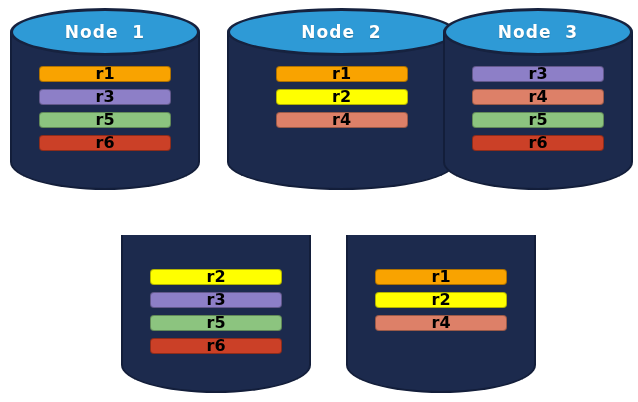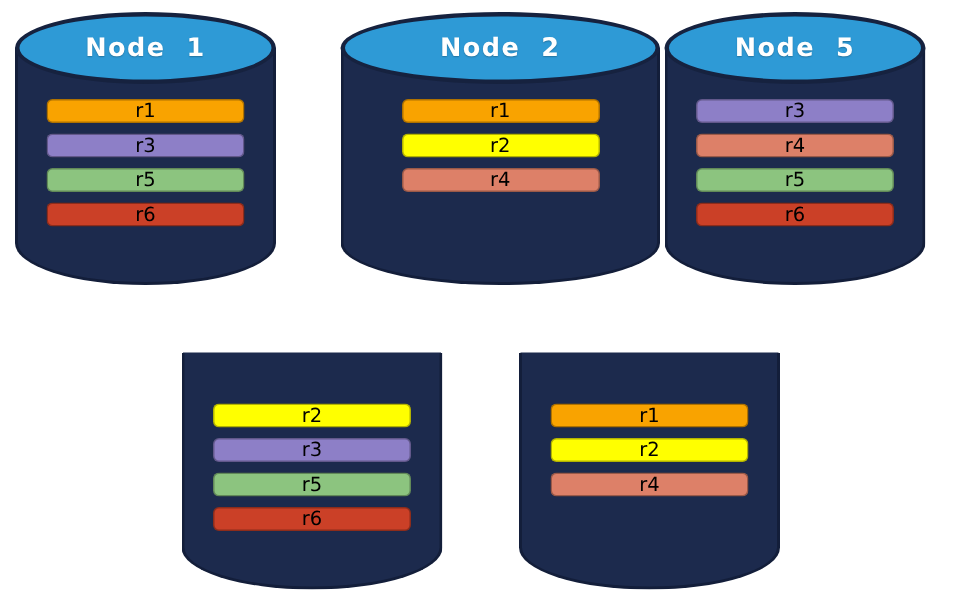--- a/index.html
+++ b/index.html
@@ -10,21 +10,21 @@
   }
   .stage {
     position: relative;
     width: 638px;
     height: 402px;
     background: var(--page-bg, #ffffff);
     overflow: hidden;
   }
   .cylinder {
     position: absolute;
-    width: 174px;
+    width: 190px;
     height: 182px;
   }
   .cyl-body {
     position: absolute;
     left: 0;
     right: 0;
     top: 24px;
     bottom: 0;
     background: var(--cyl-body, #1C2A4D);
     border: 2px solid var(--cyl-outline, #131E3A);
@@ -68,22 +68,22 @@
   .bar {
     width: 132px;
     height: 16px;
     box-sizing: border-box;
     border: 1px solid rgba(0,0,0,0.3);
     border-radius: 4px;
     display: flex;
     align-items: center;
     justify-content: center;
     color: var(--bar-text, #000000);
-    font-weight: normal;
-    font-size: 13px;
+    font-weight: bold;
+    font-size: 16px;
     line-height: 1;
   }
   
   .pos-n1 { left: 10px;  top: 8px; }
   .pos-n2 { left: 227px; top: 8px; padding-left: 39px; }
   .pos-n3 { left: 443px; top: 8px; }
   .pos-n4 { left: 121px; top: 211px; }
   .pos-n5 { left: 346px; top: 211px; }
 </style>
 </head>
@@ -112,21 +112,21 @@
     <div class="bars">
       <div class="bar" style="background: rgb(249, 163, 0);">r1</div>
       <div class="bar" style="background: rgb(255, 255, 0);">r2</div>
       <div class="bar" style="background: rgb(221, 128, 104);">r4</div>
     </div>
   </div>
 
   <div class="cylinder pos-n3">
     <div class="cyl-body"></div>
     <div class="cyl-top">
-      <span class="cyl-title">Node 5</span>
+      <span class="cyl-title">Node 3</span>
     </div>
     <div class="bars">
       <div class="bar" style="background: rgb(141, 127, 199);">r3</div>
       <div class="bar" style="background: rgb(221, 128, 104);">r4</div>
       <div class="bar" style="background: rgb(140, 196, 127);">r5</div>
       <div class="bar" style="background: rgb(203, 64, 39);">r6</div>
     </div>
   </div>
 
   <div class="cylinder pos-n4">

